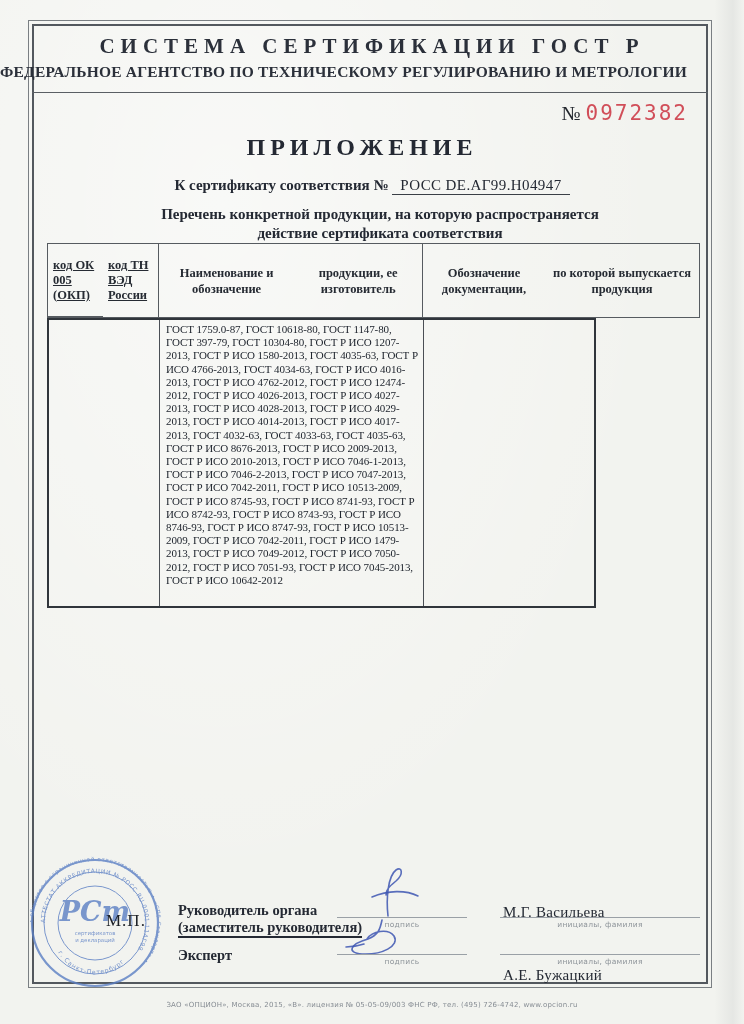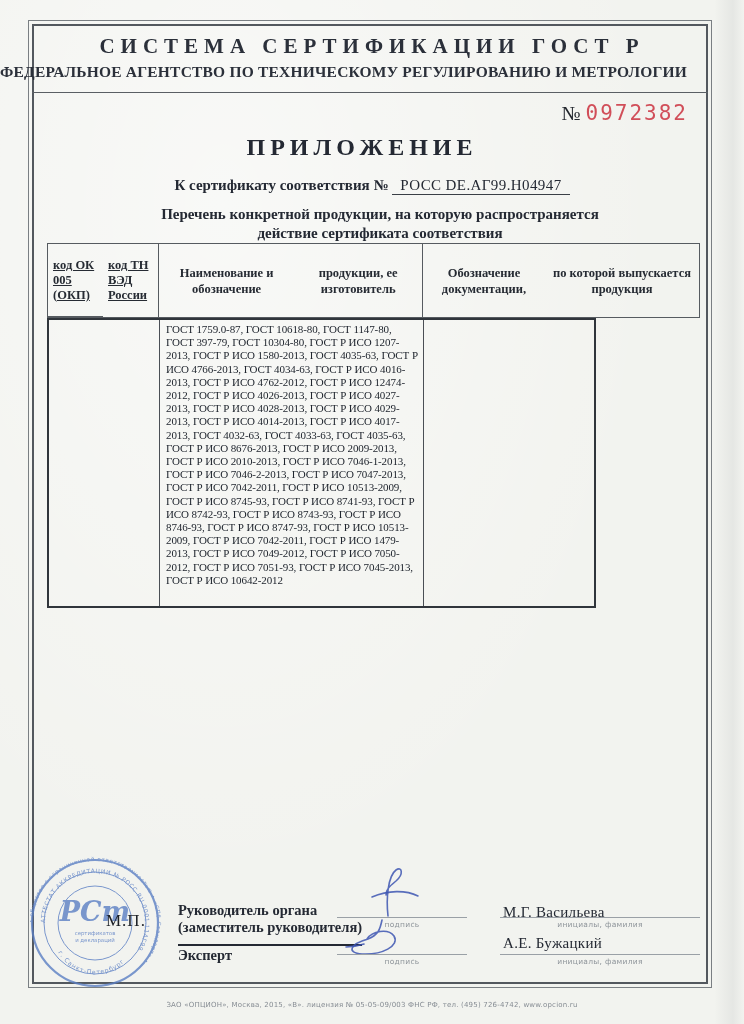--- a/index.html
+++ b/index.html
@@ -37,21 +37,21 @@
   .tbl-head .c1{border-right:1px solid #565b60;display:flex;flex-direction:row;text-decoration:underline;}
   .tbl-head .c1 .cell{flex:1;display:flex;align-items:center;padding-left:5px;font-size:12.5px;font-weight:bold;}
   .tbl-head .c1 .cell.top{border-bottom:1px solid #565b60;}
   .tbl-head .c2{border-right:1px solid #565b60;}
   .tbl-head .c2,.tbl-head .c3{display:flex;flex-direction:row;align-items:center;justify-content:center;font-size:12.5px;font-weight:bold;line-height:16px;text-align:center;}
   .tbl-body{left:47px;top:318px;width:549px;height:290px;border:2px solid #30353b;box-sizing:border-box;display:grid;grid-template-columns:111px 264px 1fr;}
   .tbl-body .c1{border-right:1px solid #4a4f55;}
   .tbl-body .c2{border-right:1px solid #4a4f55;padding:3px 5px 0 6px;font-size:11px;line-height:13.2px;letter-spacing:-.1px;color:#20262f;overflow:hidden;}
   
   .sig-label{left:178px;font-size:14.5px;font-weight:bold;color:#242933;}
-  .sig-label.u{border-bottom:2px solid #242933;padding-bottom:8px;}
+  .sig-label.u{border-bottom:2px solid #242933;padding-bottom:0px;}
   .sigline{border-bottom:1px solid #9aa0a6;height:0;}
   .sigcap{font-family:"DejaVu Sans", sans-serif;font-size:7.5px;color:#8e949a;text-align:center;letter-spacing:.3px;}
   .name{font-size:15px;color:#242933;letter-spacing:.3px;}
   .ink{stroke:#3d55b2;stroke-width:1.6;fill:none;stroke-linecap:round;opacity:.85;}
   
   .stamp{left:25px;top:853px;width:140px;height:140px;}
   .stamp svg{opacity:.8;}
   .mp{left:106px;top:911px;font-size:17px;color:#1d2127;letter-spacing:1px;}
   
   .footer{left:0;top:1001px;width:744px;text-align:center;font-family:"DejaVu Sans", sans-serif;font-size:7px;color:#868c93;letter-spacing:.2px;}
@@ -120,21 +120,21 @@
   <div class="abs sigline" style="left:500px;top:917px;width:200px;"></div>
   <div class="abs sigcap" style="left:500px;top:920px;width:200px;">инициалы, фамилия</div>
 
   <svg class="abs" style="left:338px;top:916px;" width="78" height="42" viewBox="0 0 78 42">
     <path class="ink" d="M44,4 C42,14 40,19 30,23 C12,28 8,37 24,38 C44,39 62,30 56,20 C50,12 34,15 29,23"></path>
     <path class="ink" d="M8,31 C14,31 20,30 26,28"></path>
   </svg>
   <div class="abs sigline" style="left:337px;top:954px;width:130px;"></div>
   <div class="abs sigcap" style="left:337px;top:957px;width:130px;">подпись</div>
 
-  <div class="abs name" style="left:503px;top:935px;">А.Е. Бужацкий</div>
+  <div class="abs name" style="left:503px;top:967px;">А.Е. Бужацкий</div>
   <div class="abs sigline" style="left:500px;top:954px;width:200px;"></div>
   <div class="abs sigcap" style="left:500px;top:957px;width:200px;">инициалы, фамилия</div>
 
   <div class="abs stamp">
     <svg width="140" height="140" viewBox="0 0 140 140">
       <defs>
         <path id="ringOuterPath" d="M 8,70 A 62,62 0 1 1 132,70 A 62,62 0 1 1 8,70"></path>
         <path id="ringInnerPath" d="M 20,70 A 50,50 0 1 1 120,70 A 50,50 0 1 1 20,70"></path>
         <path id="cityArc" d="M 30,92 A 42,42 0 0 0 110,92"></path>
       </defs>

